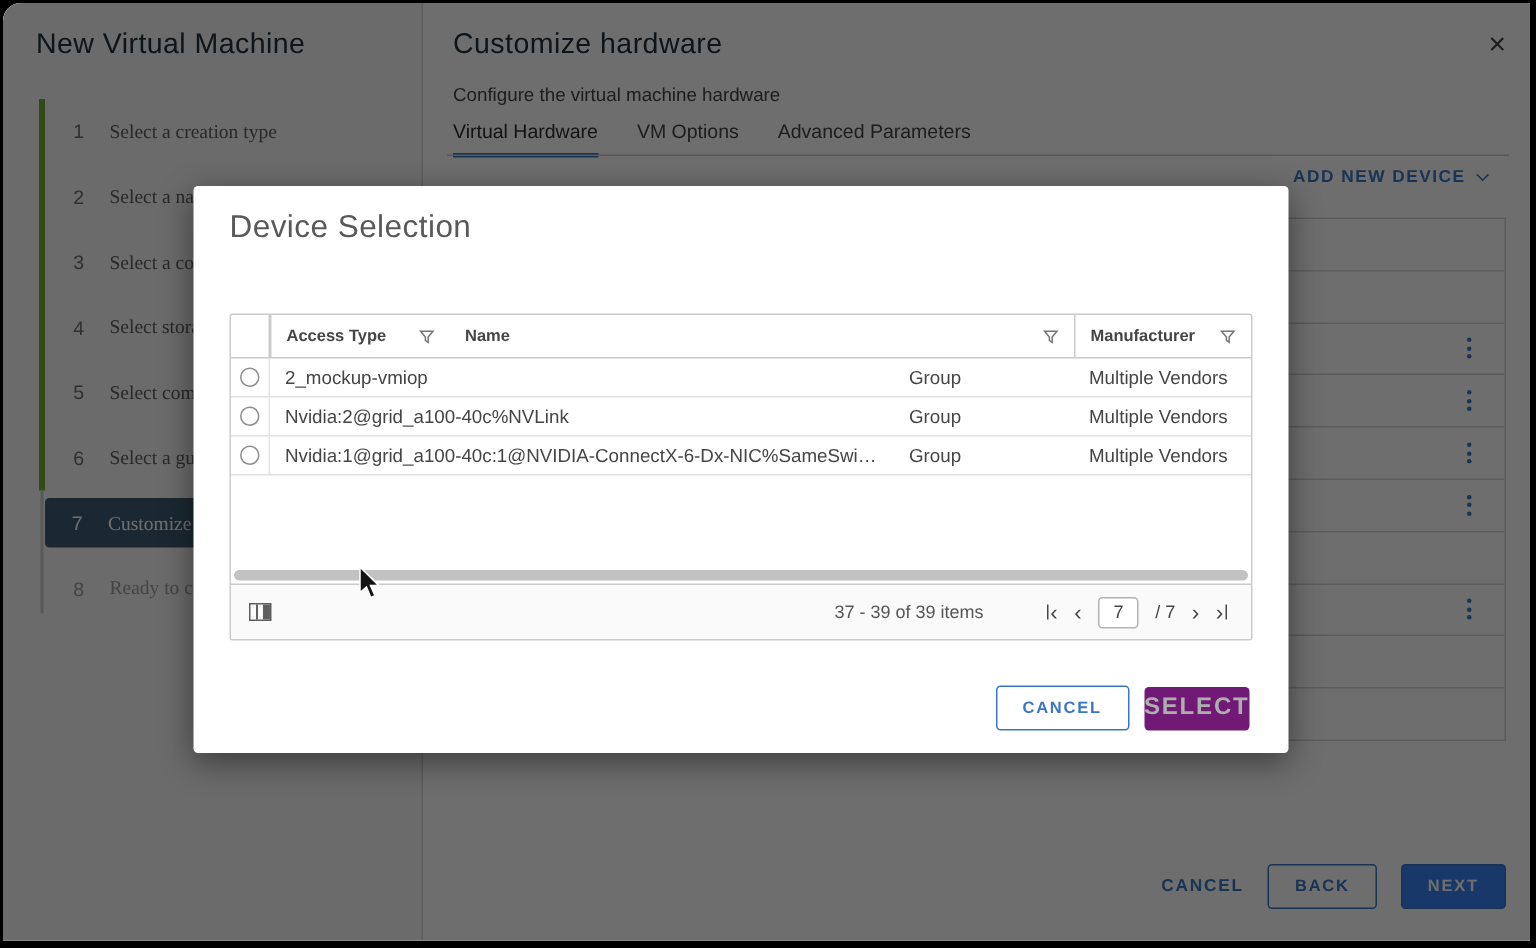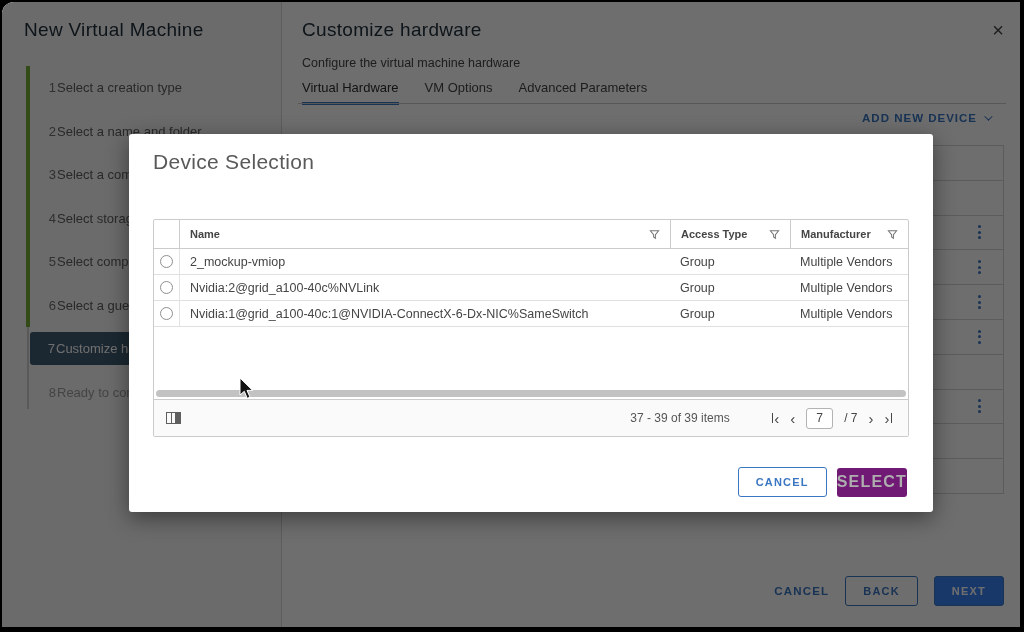--- a/index.html
+++ b/index.html
@@ -13,21 +13,21 @@
   .sidebar { position:absolute; left:0; top:0; width:280px; height:100%;
              background:#f7f7f7; border-right:1px solid #d8d8d8; }
   .wiz-title { position:absolute; left:22px; top:17px; font-size:19px; font-weight:400;
                color:#22313c; letter-spacing:.3px; white-space:nowrap; }
   .rail { position:absolute; }
   .rail-green { left:24px; top:64px; width:4px; height:261px; background:#76af34; }
   .rail-gray  { left:25px; top:325px; width:2px; height:82px; background:#cfcfcf; }
   .steps { position:absolute; left:0; top:64px; right:0; }
   .step { display:flex; align-items:center; height:43.5px; font-size:13px; color:#5f5f5f; cursor:default; }
   .step .num { width:12px; text-align:right; margin-left:42px; color:#717171; }
-  .step .lbl { margin-left:1px; white-space:nowrap; }
+  .step .lbl { margin-left:17px; white-space:nowrap;font-family:Liberation Serif, serif; }
   .step.active { height:33px; margin:5px 0 5.5px 28px; width:246px; background:#405d72;
                  border-radius:3px; color:#fff; }
   .step.active .num { margin-left:13px; color:#fff; }
   .step.upcoming, .step.upcoming .num { color:#9e9e9e; }
 
   
   .content { position:absolute; left:280px; top:0; right:0; bottom:0; background:#fff; }
   .c-title { position:absolute; left:20px; top:17px; font-size:19px; font-weight:400;
              color:#22313c; letter-spacing:.3px; }
   .close-x { position:absolute; right:16px; top:18px; font-size:20px; color:#454545;
@@ -57,21 +57,21 @@
                  border:1px solid #3a76c2; color:#3a76c2; border-radius:3px;
                  font-size:11px; font-weight:700; letter-spacing:1.2px; cursor:pointer; }
   .btn-solid { height:30px; padding:0 17px; background:#3b82f6; border:1px solid #3a76c2;
                color:#fff; border-radius:3px; font-size:11px; font-weight:700; letter-spacing:1.2px; cursor:pointer; }
   .btn-white-bg { background:#fff; }
   .btn-disabled { height:29px; padding:0 0; background:#701a75; border:none; color:#aeaeae;
                   border-radius:3px; font-size:16px; font-weight:700; letter-spacing:1.2px; }
 
   
   .backdrop { position:absolute; inset:0; background:rgba(0,0,0,0.57); z-index:40; }
-  .modal { position:absolute; left:127px; top:132px; width:804px; height:378px; background:#fff;
+  .modal { position:absolute; left:127px; top:122px; width:730px; height:378px; background:#fff;
            border-radius:3px; box-shadow:0 6px 22px rgba(0,0,0,0.45); z-index:50; }
   .m-title { position:absolute; left:24px; top:16px; font-size:21px; font-weight:400;
              color:#595959; letter-spacing:.3px; }
   .dtable { position:absolute; left:24px; right:24px; top:85px; border:1px solid #cbcbcb; border-radius:2px; }
   .dhead { display:flex; align-items:center; height:29px; border-bottom:1px solid #cbcbcb;
            font-size:11px; font-weight:700; color:#454545; }
   .cell { display:flex; align-items:center; }
   .c-radio { width:26px; align-self:stretch; }
   .dhead .c-radio { border-right:1px solid #cbcbcb; }
   .drow .c-radio { border-right:1px solid #e3e3e3; }
@@ -225,28 +225,28 @@
   </main>
 
   <div class="backdrop"></div>
 
   <section class="modal">
     <h2 class="m-title">Device Selection</h2>
 
     <div class="dtable">
       <div class="dhead">
         <div class="cell c-radio"></div>
-        <div class="cell c-name">
-          <span class="txt">Name</span>
+        <div class="cell c-access">
+          <span class="txt">Access Type</span>
           <svg class="funnel" width="11" height="11" viewBox="0 0 12 12">
               <path d="M1.5 2h9L7 6.2V10L5 8.6V6.2z" fill="none" stroke="#757575" stroke-width="1.1"></path>
             </svg>
         </div>
-        <div class="cell c-access">
-          <span class="txt">Access Type</span>
+        <div class="cell c-name">
+          <span class="txt">Name</span>
           <svg class="funnel" width="11" height="11" viewBox="0 0 12 12">
               <path d="M1.5 2h9L7 6.2V10L5 8.6V6.2z" fill="none" stroke="#757575" stroke-width="1.1"></path>
             </svg>
         </div>
         <div class="cell c-manuf">
           <span class="txt">Manufacturer</span>
           <svg class="funnel" width="11" height="11" viewBox="0 0 12 12">
               <path d="M1.5 2h9L7 6.2V10L5 8.6V6.2z" fill="none" stroke="#757575" stroke-width="1.1"></path>
             </svg>
         </div>

